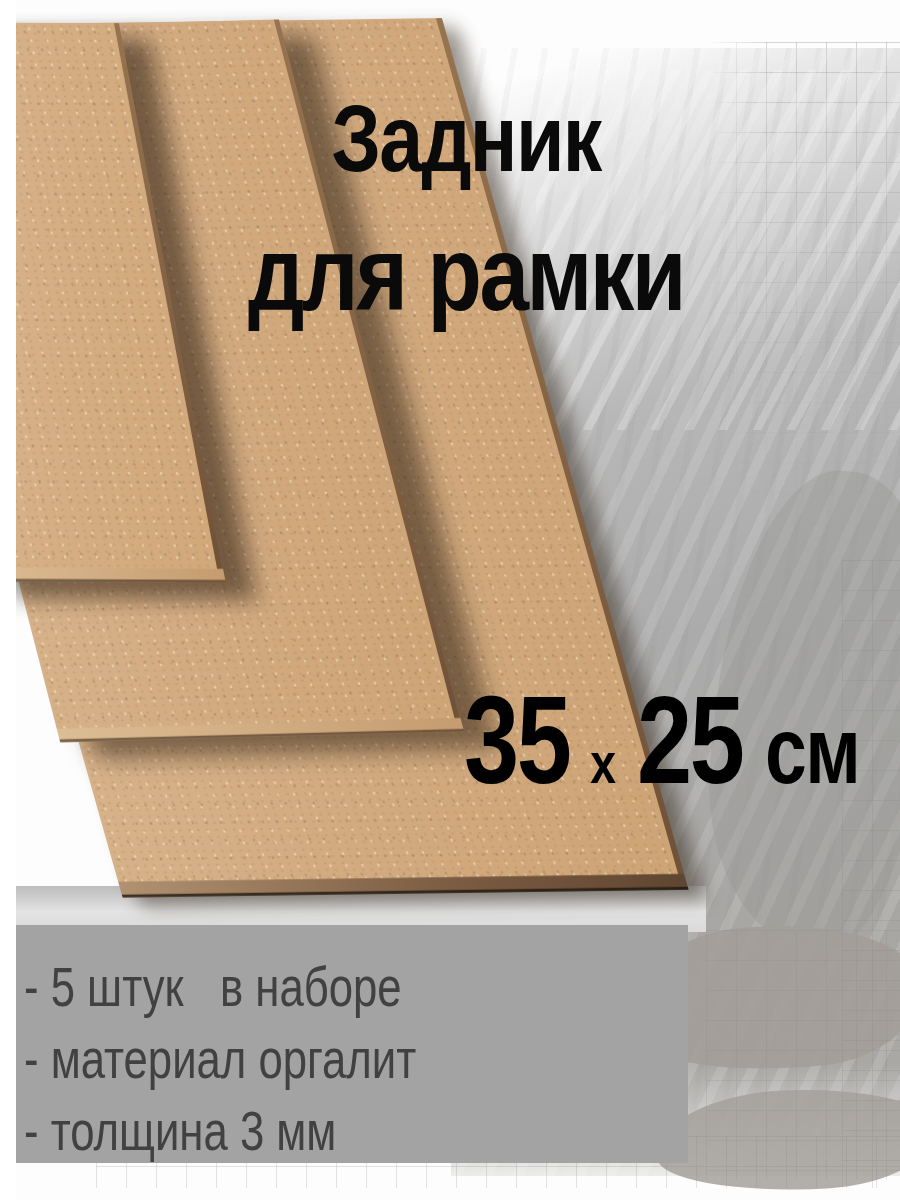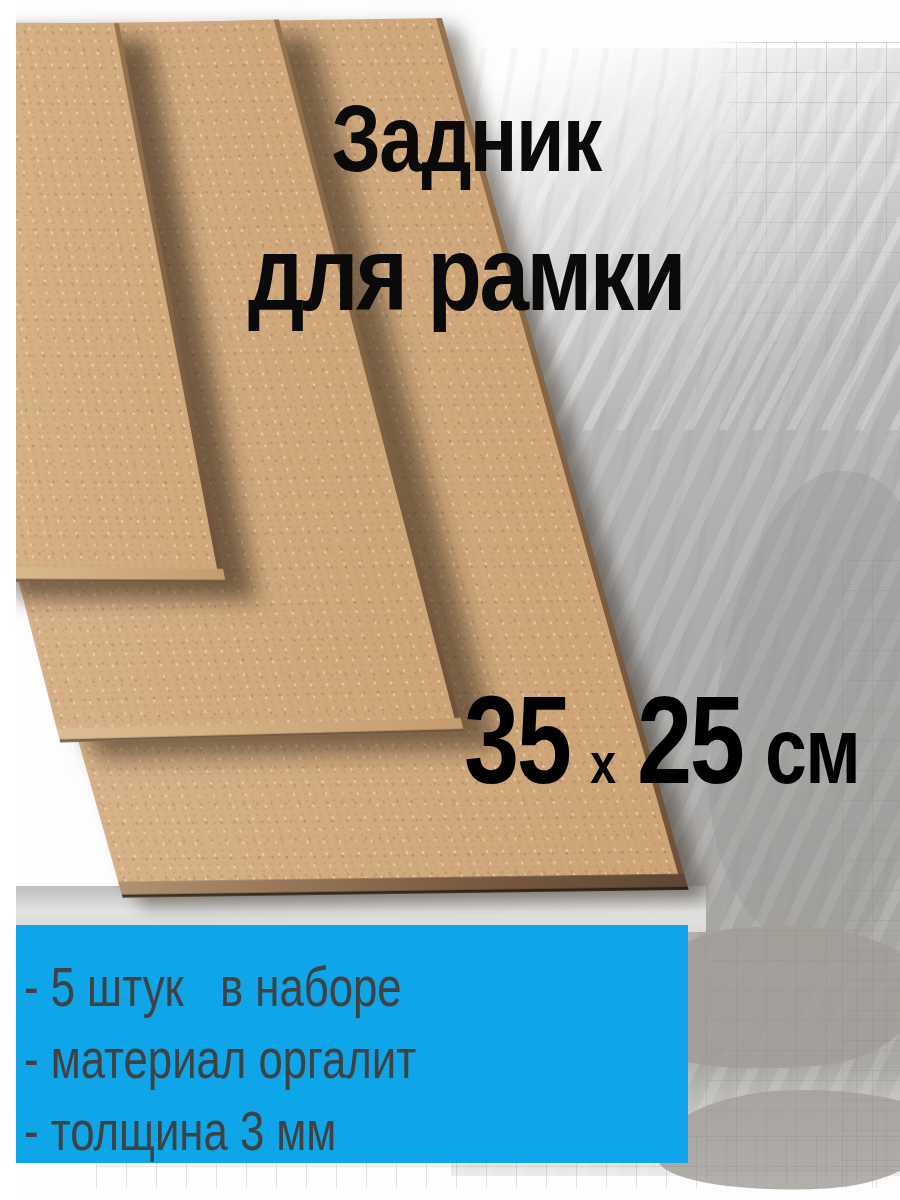--- a/index.html
+++ b/index.html
@@ -110,21 +110,21 @@
     font-weight:bold;color:#000;font-size:0;
   }
   .size-label span{display:inline-block;line-height:1;}
   .sz-num{font-size:124px;letter-spacing:-3px;}
   .sz-sep{font-size:58px;margin:0 26px;}
   .sz-unit{font-size:94px;margin-left:28px;letter-spacing:-2px;}
 
   
   .info-panel{
     position:absolute;left:0;top:925px;width:672px;height:238px;
-    background:#0ea5e9;box-sizing:border-box;padding:26px 0 0 8px;
+    background:#a3a3a3;box-sizing:border-box;padding:26px 0 0 8px;
   }
   .feature-line{
     font-size:56px;line-height:72px;color:#414141;white-space:pre;
     transform:scaleX(.78);transform-origin:0 0;
   }
 </style>
 </head>
 <body>
 
 <div class="stage">

